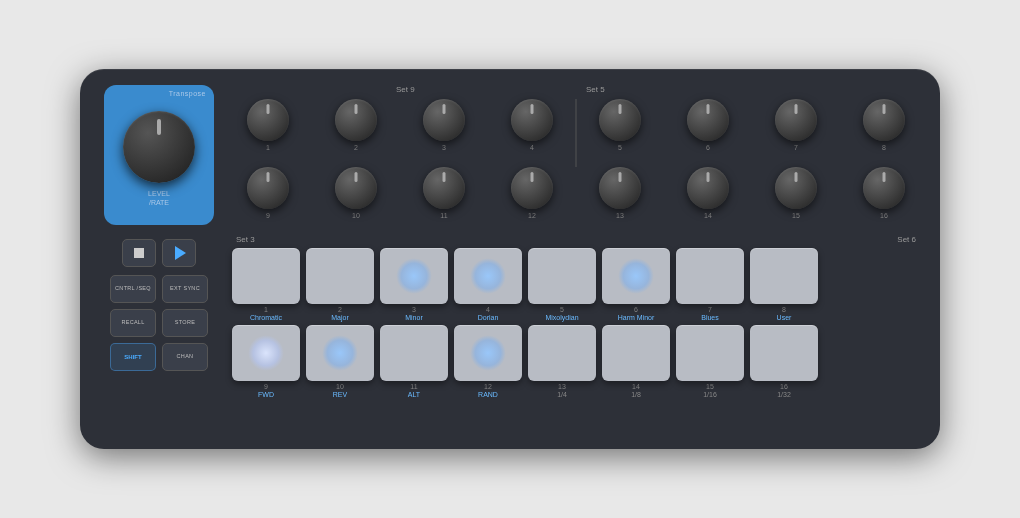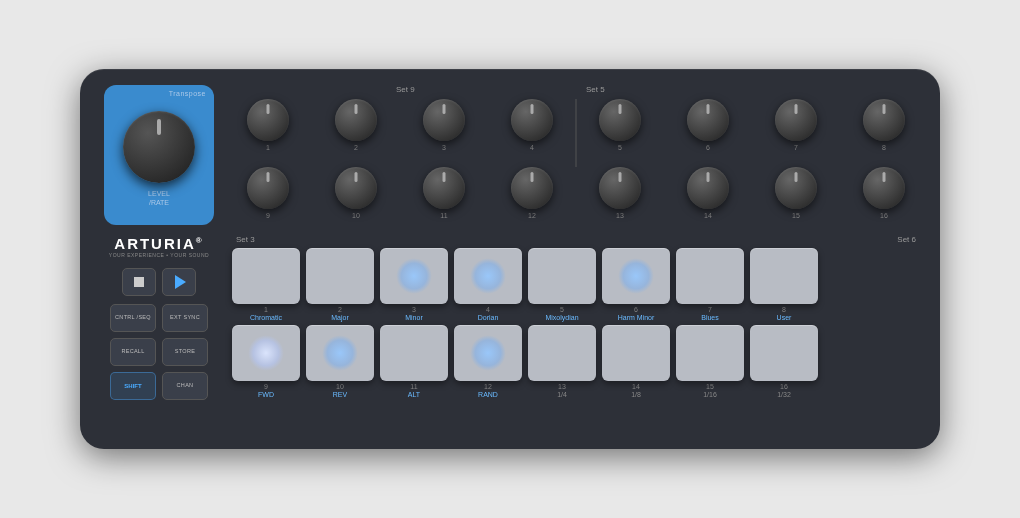--- a/index.html
+++ b/index.html
@@ -382,24 +382,20 @@
 
 <div class="device">
 
   <div class="left-panel">
     <div class="big-knob-area">
       <span class="transpose-label">Transpose</span>
       <div class="big-knob"></div>
       <div class="level-rate-label">LEVEL<br>/RATE</div>
     </div>
 
-    <div class="arturia-logo">
-      <div class="brand">ARTURIA<span class="r">®</span></div>
-      <div class="tagline">YOUR EXPERIENCE • YOUR SOUND</div>
-    </div>
 
     <div class="transport-row">
       <div class="transport-btn">
         <div class="stop-icon"></div>
       </div>
       <div class="transport-btn">
         <div class="play-icon"></div>
       </div>
     </div>
 

